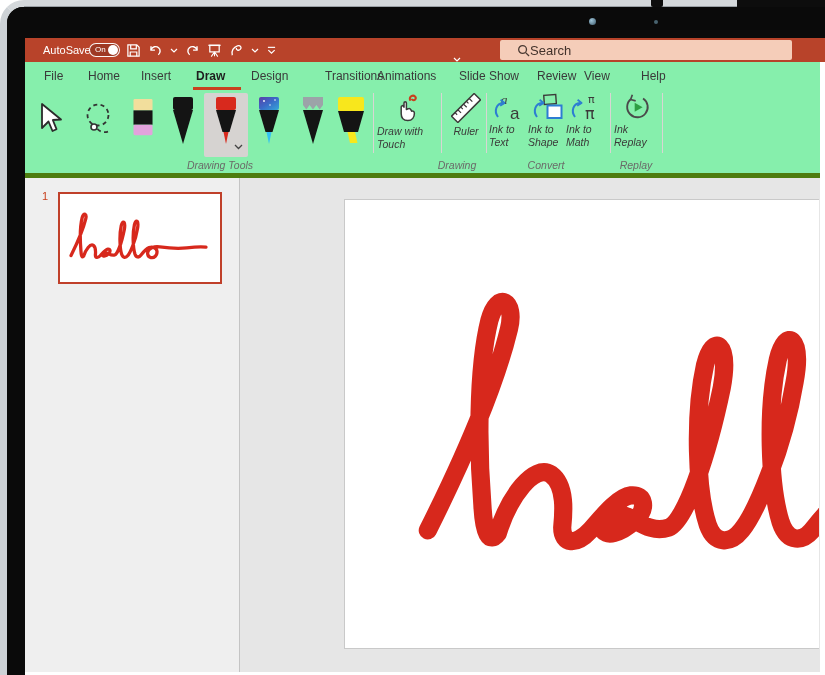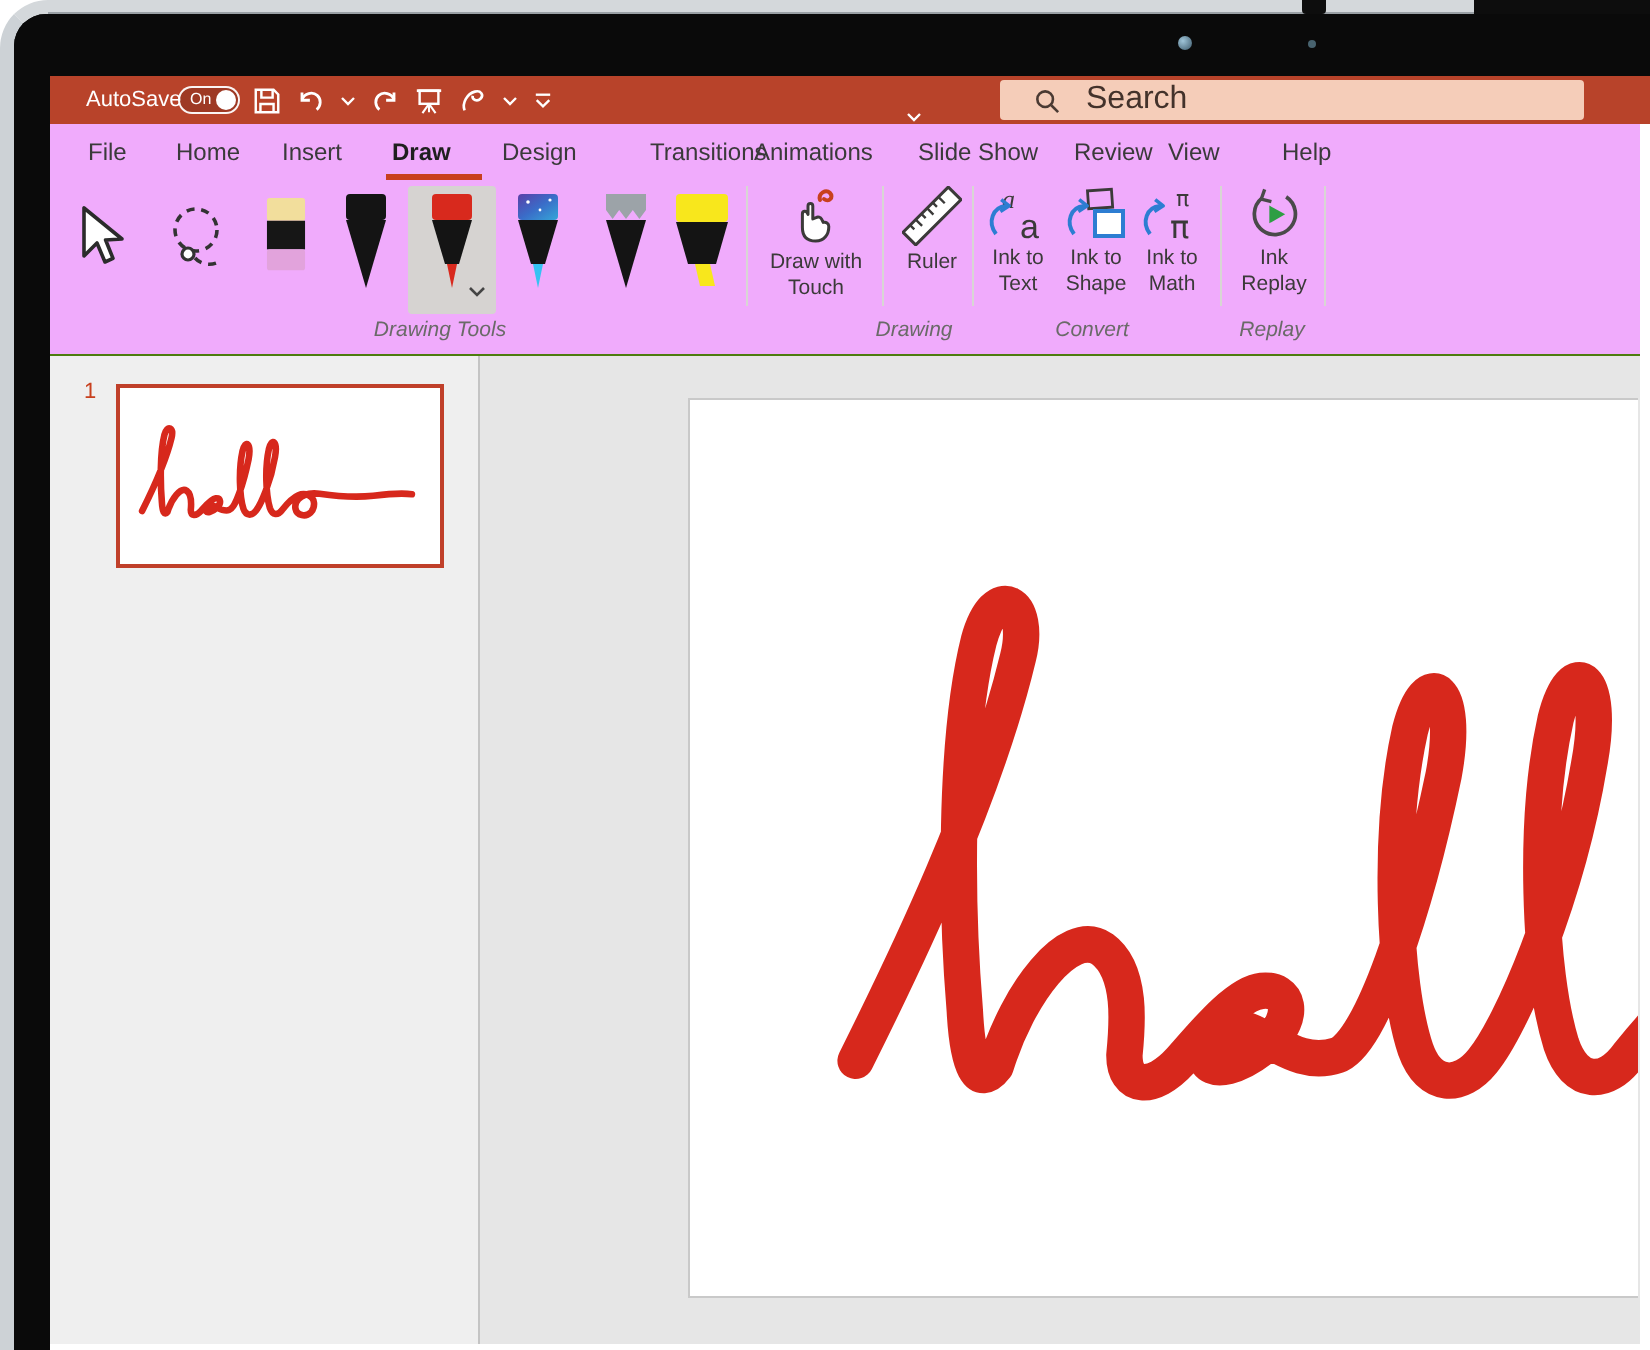--- a/index.html
+++ b/index.html
@@ -25,35 +25,35 @@
           border-radius:8px;background:rgba(0,0,0,.14);box-sizing:border-box;}
   .toggle .on-text{position:absolute;left:5px;top:1px;font-size:8px;color:#fff;}
   .toggle .knob{position:absolute;right:1px;top:1px;width:10px;height:10px;border-radius:50%;background:#fff;}
   .qat{position:absolute;left:101px;top:0;height:24px;display:flex;align-items:center;gap:7px;}
   .qat .ic{display:flex;align-items:center;}
   .doc-title{position:absolute;left:260px;top:0;height:24px;line-height:24px;font-size:12px;color:#fff;white-space:nowrap;}
   .title-chev{position:absolute;left:428px;top:10px;}
   .searchbox{position:absolute;left:475px;top:2px;width:292px;height:20px;background:#F5CDB9;border-radius:2px;
              display:flex;align-items:center;}
   .searchbox .sicon{margin-left:17px;display:flex;}
-  .searchbox .stext{margin-left:13px;font-size:16px;color:#43322b;}
-
-  
-  .ribbon{position:absolute;left:0;top:24px;width:800px;height:116px;background:#f0abfc;
-          border-bottom:1px solid #4d7c0f;box-sizing:border-box;}
+  .searchbox .stext{margin-left:0;font-size:13px;color:#43322b;}
+
+  
+  .ribbon{position:absolute;left:0;top:24px;width:800px;height:116px;background:#86efac;
+          border-bottom:5px solid #4d7c0f;box-sizing:border-box;}
   .tab{position:absolute;top:0;height:29px;line-height:29px;font-size:12px;color:#3a3a3a;cursor:default;}
   .tab.active{color:#1f1f1f;font-weight:bold;}
   .tab-underline{position:absolute;left:168px;top:25px;width:48px;height:3px;background:#C8401E;}
   .vsep{position:absolute;top:31px;width:1px;height:60px;background:#D8D6D3;}
   .tool{position:absolute;}
   .tool-selected{position:absolute;left:179px;top:31px;width:44px;height:64px;background:#D6D3D1;border-radius:2px;}
   .tool-selected svg.pen{position:absolute;left:7px;top:3px;}
   .tool-selected .chev{position:absolute;right:5px;bottom:3px;}
   .vbtn{position:absolute;top:31px;display:flex;flex-direction:column;align-items:center;}
-  .vbtn .lbl{margin-top:2px;font-size:10.5px;line-height:12.5px;color:#3b3a39;text-align:center;}
+  .vbtn .lbl{margin-top:2px;font-size:10.5px;line-height:12.5px;color:#3b3a39;font-style:italic;}
   .glabel{position:absolute;top:97px;transform:translateX(-50%);font-size:10.5px;color:#6a6a68;white-space:nowrap;font-style:italic;}
 
   
   .content{position:absolute;left:0;top:140px;width:800px;height:494px;}
   .thumb-panel{position:absolute;left:0;top:0;width:214px;height:494px;background:#EFEFEF;}
   .slide-number{position:absolute;left:17px;top:12px;font-size:11px;color:#C8401E;}
   .thumb{position:absolute;left:33px;top:14px;width:160px;height:88px;background:#fff;
          border:2px solid #C0402A;box-sizing:content-box;}
   .panel-divider{position:absolute;left:214px;top:0;width:1px;height:494px;background:#C4C4C4;}
   .workspace{position:absolute;left:215px;top:0;width:364px;height:494px;background:#E6E6E6;}

